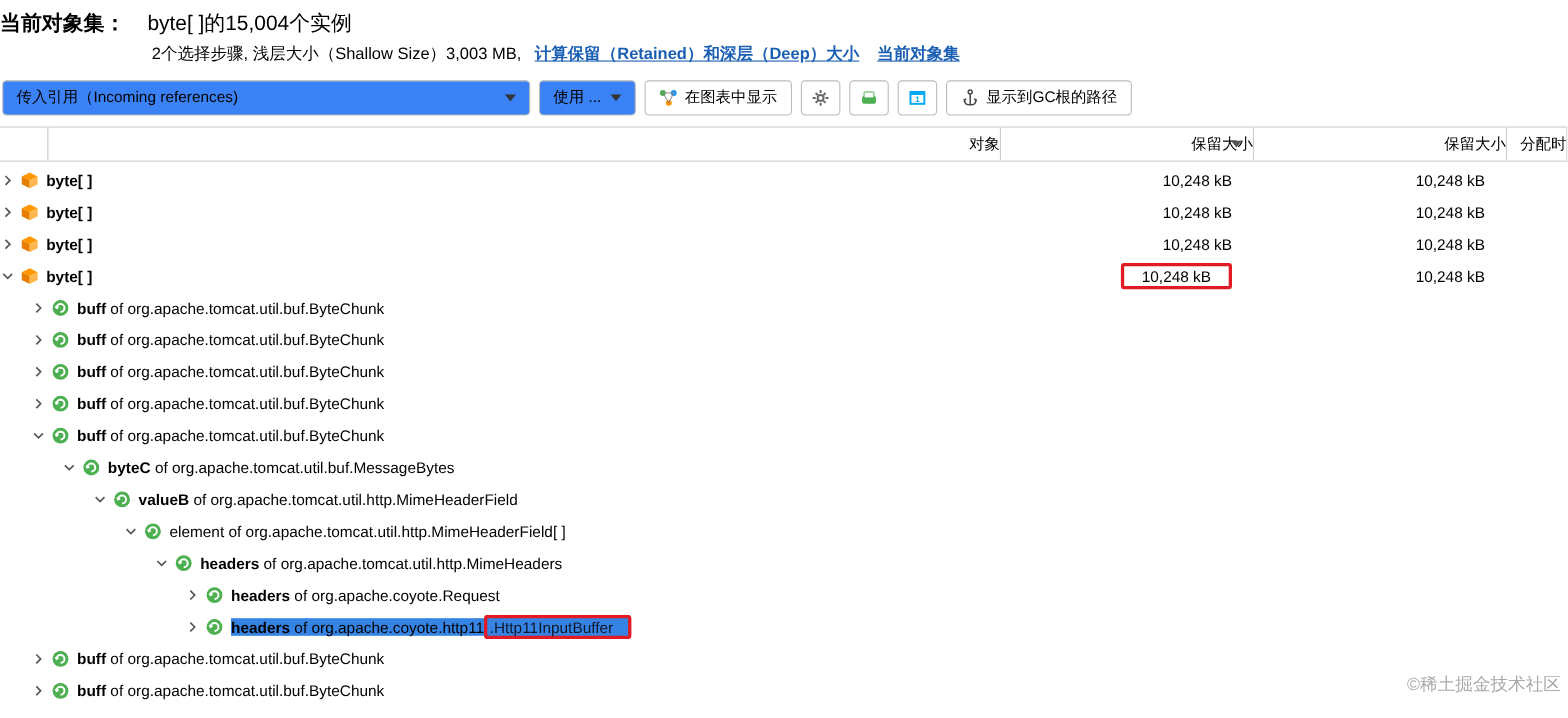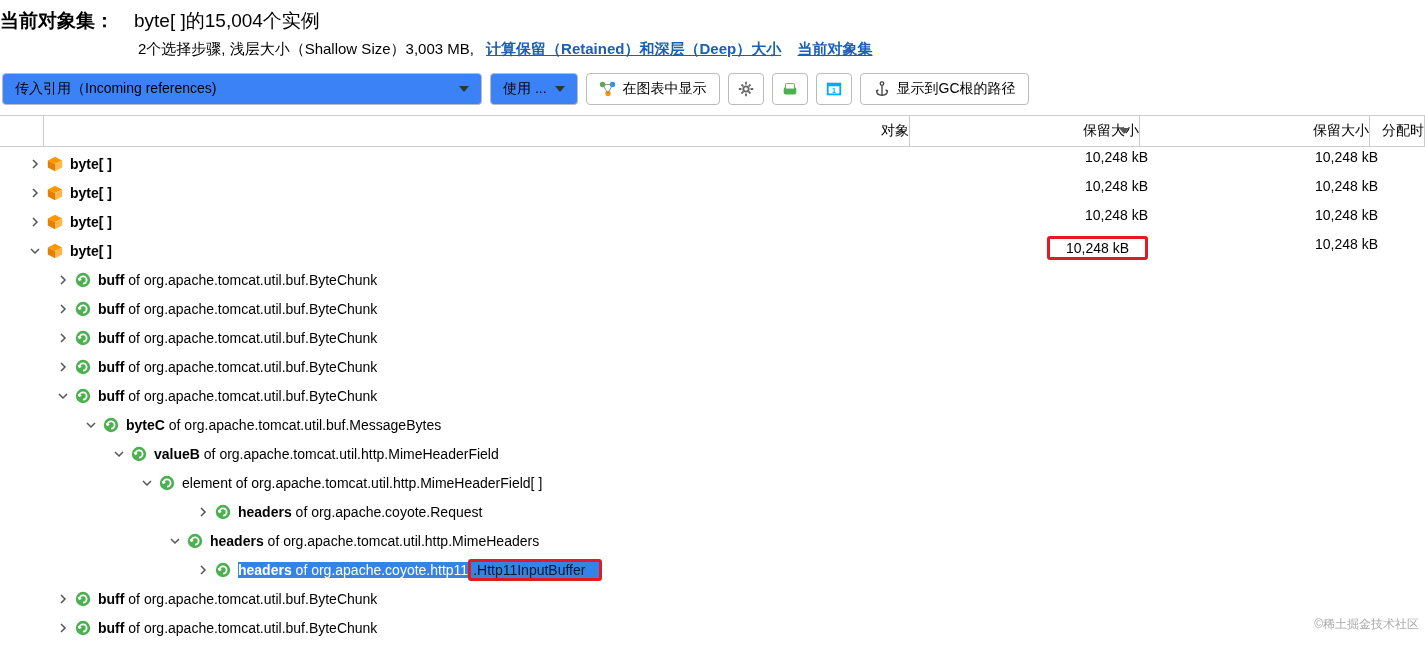--- a/index.html
+++ b/index.html
@@ -19,33 +19,33 @@
 .icon-svg { width: 18px; height: 18px; flex-shrink: 0; }
 .table-header { display: flex; border-top: 1px solid #ccc; border-bottom: 1px solid #ccc; background: #fff; height: 32px; align-items: stretch; }
 .th { display: flex; align-items: center; justify-content: flex-end; border-right: 1px solid #ccc; position: relative; }
 .th.obj { flex: 0 0 910px; }
 .th.ret { flex: 0 0 230px; }
 .th.shal { flex: 0 0 230px; }
 .th.alloc { flex: 1; }
 .th .sort-caret { position: absolute; right: 10px; width: 0; height: 0; border-left: 5px solid transparent; border-right: 5px solid transparent; border-top: 6px solid #555; }
 .th .grip { position: absolute; left: 0; width: 44px; height: 100%; border-right: 1px solid #ccc; }
 .tree { padding-top: 2px; }
-.row { display: flex; height: 29px; white-space: nowrap; padding-left: 28px; }
+.row { display: flex; align-items: center; height: 29px; white-space: nowrap; }
 .row .obj-cell { flex: 0 0 910px; display: flex; align-items: center; overflow: hidden; }
 .row .num-cell { flex: 0 0 230px; text-align: right; padding-right: 20px; }
 .row .alloc-cell { flex: 1; }
 .expander { width: 14px; height: 14px; display: inline-flex; align-items: center; justify-content: center; cursor: pointer; flex-shrink: 0; margin-right: 2px; }
 .expander svg { width: 10px; height: 10px; }
 .indent { display: inline-block; flex-shrink: 0; }
 .obj-icon { width: 18px; height: 18px; margin: 0 6px 0 2px; flex-shrink: 0; }
 .bold { font-weight: bold; }
-.selected { background: #3584e4; color: #ffffff; }
+.selected { background: #3584e4; color: #000000; }
 .red-box { border: 3px solid #e01b24; border-radius: 3px; padding: 0 6px 0 2px; display: inline-block; background: #3584e4; color: #0f172a; }
 .red-box-num { border: 3px solid #e01b24; border-radius: 3px; padding: 1px 16px; display: inline-block; }
-.watermark { position: absolute; right: 6px; bottom: 20px; font-size: 12px; color: #aaa; }
+.watermark { position: absolute; right: 6px; bottom: 20px; font-size: 16px; color: #aaa; }
 </style>
 </head>
 <body>
 
 <div class="header">
   <div class="title-row">
     <span class="title-label">当前对象集：</span>
     <span class="title-value">byte[ ]的15,004个实例</span>
   </div>
   <div class="subtitle-row">
@@ -344,51 +344,51 @@
           <path d="M5 8 L6 10 L8 9" fill="none" stroke="#fff" stroke-width="2"></path>
         </svg>
         <span>element of org.apache.tomcat.util.http.MimeHeaderField[ ]</span>
       </div>
       <div class="num-cell"></div>
       <div class="num-cell"></div>
       <div class="alloc-cell"></div>
     </div>
     <div class="row">
       <div class="obj-cell">
+        <span class="indent" style="width:140px"></span>
+        <span class="expander">
+          <svg viewBox="0 0 10 10">
+            <path d="M3 1 L7 5 L3 9" fill="none" stroke="#555" stroke-width="1.5" transform="rotate(90 5 5)"></path>
+          </svg>
+        </span>
+        <svg class="obj-icon" viewBox="0 0 20 20">
+          <circle cx="10" cy="10" r="8" fill="#4caf50"></circle>
+          <path d="M6 10 A4 4 0 1 1 10 14" fill="none" stroke="#fff" stroke-width="2"></path>
+          <path d="M5 8 L6 10 L8 9" fill="none" stroke="#fff" stroke-width="2"></path>
+        </svg>
+        <span><span class="bold">headers</span> of org.apache.tomcat.util.http.MimeHeaders</span>
+      </div>
+      <div class="num-cell"></div>
+      <div class="num-cell"></div>
+      <div class="alloc-cell"></div>
+    </div>
+    <div class="row">
+      <div class="obj-cell">
         <span class="indent" style="width:168px"></span>
         <span class="expander">
           <svg viewBox="0 0 10 10">
             <path d="M3 1 L7 5 L3 9" fill="none" stroke="#555" stroke-width="1.5" transform=""></path>
           </svg>
         </span>
         <svg class="obj-icon" viewBox="0 0 20 20">
           <circle cx="10" cy="10" r="8" fill="#4caf50"></circle>
           <path d="M6 10 A4 4 0 1 1 10 14" fill="none" stroke="#fff" stroke-width="2"></path>
           <path d="M5 8 L6 10 L8 9" fill="none" stroke="#fff" stroke-width="2"></path>
         </svg>
         <span><span class="bold">headers</span> of org.apache.coyote.Request</span>
-      </div>
-      <div class="num-cell"></div>
-      <div class="num-cell"></div>
-      <div class="alloc-cell"></div>
-    </div>
-    <div class="row">
-      <div class="obj-cell">
-        <span class="indent" style="width:140px"></span>
-        <span class="expander">
-          <svg viewBox="0 0 10 10">
-            <path d="M3 1 L7 5 L3 9" fill="none" stroke="#555" stroke-width="1.5" transform="rotate(90 5 5)"></path>
-          </svg>
-        </span>
-        <svg class="obj-icon" viewBox="0 0 20 20">
-          <circle cx="10" cy="10" r="8" fill="#4caf50"></circle>
-          <path d="M6 10 A4 4 0 1 1 10 14" fill="none" stroke="#fff" stroke-width="2"></path>
-          <path d="M5 8 L6 10 L8 9" fill="none" stroke="#fff" stroke-width="2"></path>
-        </svg>
-        <span><span class="bold">headers</span> of org.apache.tomcat.util.http.MimeHeaders</span>
       </div>
       <div class="num-cell"></div>
       <div class="num-cell"></div>
       <div class="alloc-cell"></div>
     </div>
     <div class="row">
       <div class="obj-cell">
         <span class="indent" style="width:168px"></span>
         <span class="expander">
           <svg viewBox="0 0 10 10">

